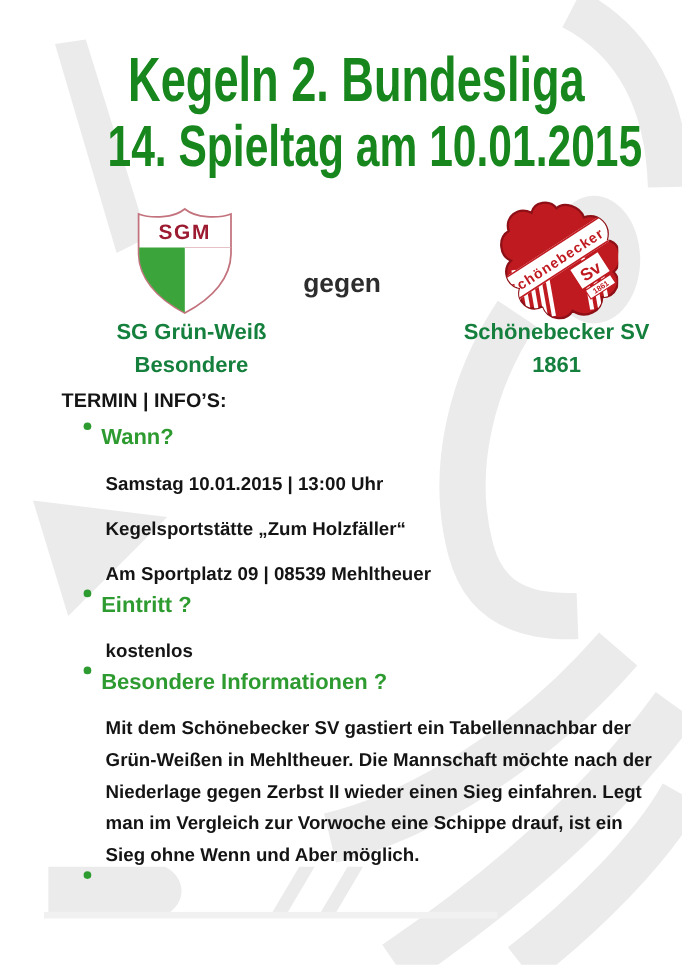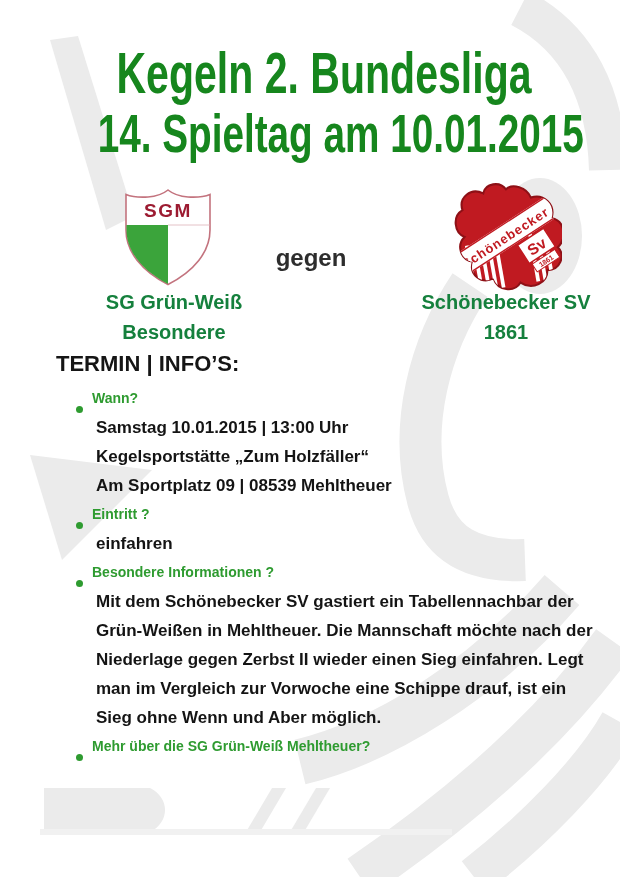--- a/index.html
+++ b/index.html
@@ -20,25 +20,25 @@
   .sgm-logo{position:absolute;top:186px;left:108px;}
   .ssv-logo{position:absolute;top:181px;left:436px;}
   .versus{position:absolute;top:244px;left:0;width:594px;text-align:center;
           font-size:24px;font-weight:bold;color:#2d2d2d;}
   .team-name{position:absolute;top:287px;width:240px;text-align:center;
              font-size:20px;font-weight:bold;color:#15803d;line-height:30px;}
   .team-home{left:40px;}
   .team-away{left:372px;}
   
   .info{position:absolute;top:352px;left:42px;width:548px;}
-  .info-heading{font-size:22px;font-weight:bold;color:#151515;line-height:24px;margin-bottom:8px;}
-  .info-label{display:flex;align-items:flex-end;gap:9px;margin-left:20px;
-              color:#2e9b30;font-weight:bold;font-size:14px;line-height:29px;}
+  .info-heading{font-size:18px;font-weight:bold;color:#151515;line-height:24px;margin-bottom:8px;}
+  .info-label{display:flex;align-items:flex-start;gap:9px;margin-left:20px;
+              color:#2e9b30;font-weight:bold;font-size:20px;line-height:29px;}
   .dot{width:7px;height:7px;border-radius:50%;background:#2e9b30;flex:none;}
-  .info-line{margin-left:40px;font-size:17px;font-weight:bold;color:#141414;line-height:29px;}
+  .info-line{margin-left:40px;font-size:17px;font-weight:bold;color:#141414;line-height:29px;margin-top:12px;}
   .para{max-width:520px;}
 </style>
 </head>
 <body>
 
 <svg class="watermark" width="620" height="877" viewBox="0 0 620 877" aria-hidden="true">
   <g fill="#ebebeb">
     <polygon points="50,40 78,36 134,216 106,230"></polygon>
     <ellipse cx="540" cy="236" rx="42" ry="58"></ellipse>
     <path d="M44 788 L150 788 C170 798 170 822 150 832 L44 832 Z"></path>
@@ -131,32 +131,31 @@
     <div>
       <div class="info-line">Kegelsportstätte „Zum Holzfäller“</div>
       <div class="info-line">Am Sportplatz 09 | 08539 Mehltheuer</div>
     </div>
 
     <div>
       <div class="info-label">
         <span class="dot"></span>
         <span>Eintritt ?</span>
       </div>
-      <div class="info-line">einfahren</div>
+      <div class="info-line">kostenlos</div>
     </div>
 
     <div>
       <div class="info-label">
         <span class="dot"></span>
         <span>Besondere Informationen ?</span>
       </div>
       <div class="info-line para">Mit dem Schönebecker SV gastiert ein Tabellennachbar der Grün-Weißen in Mehltheuer. Die Mannschaft möchte nach der Niederlage gegen Zerbst II wieder einen Sieg einfahren. Legt man im Vergleich zur Vorwoche eine Schippe drauf, ist ein Sieg ohne Wenn und Aber möglich.</div>
     </div>
 
     <div>
       <div class="info-label">
         <span class="dot"></span>
-        <span>Mehr über die SG Grün-Weiß Mehltheuer?</span>
       </div>
     </div>
   </div>
 
 </div>
 
 </body></html>

